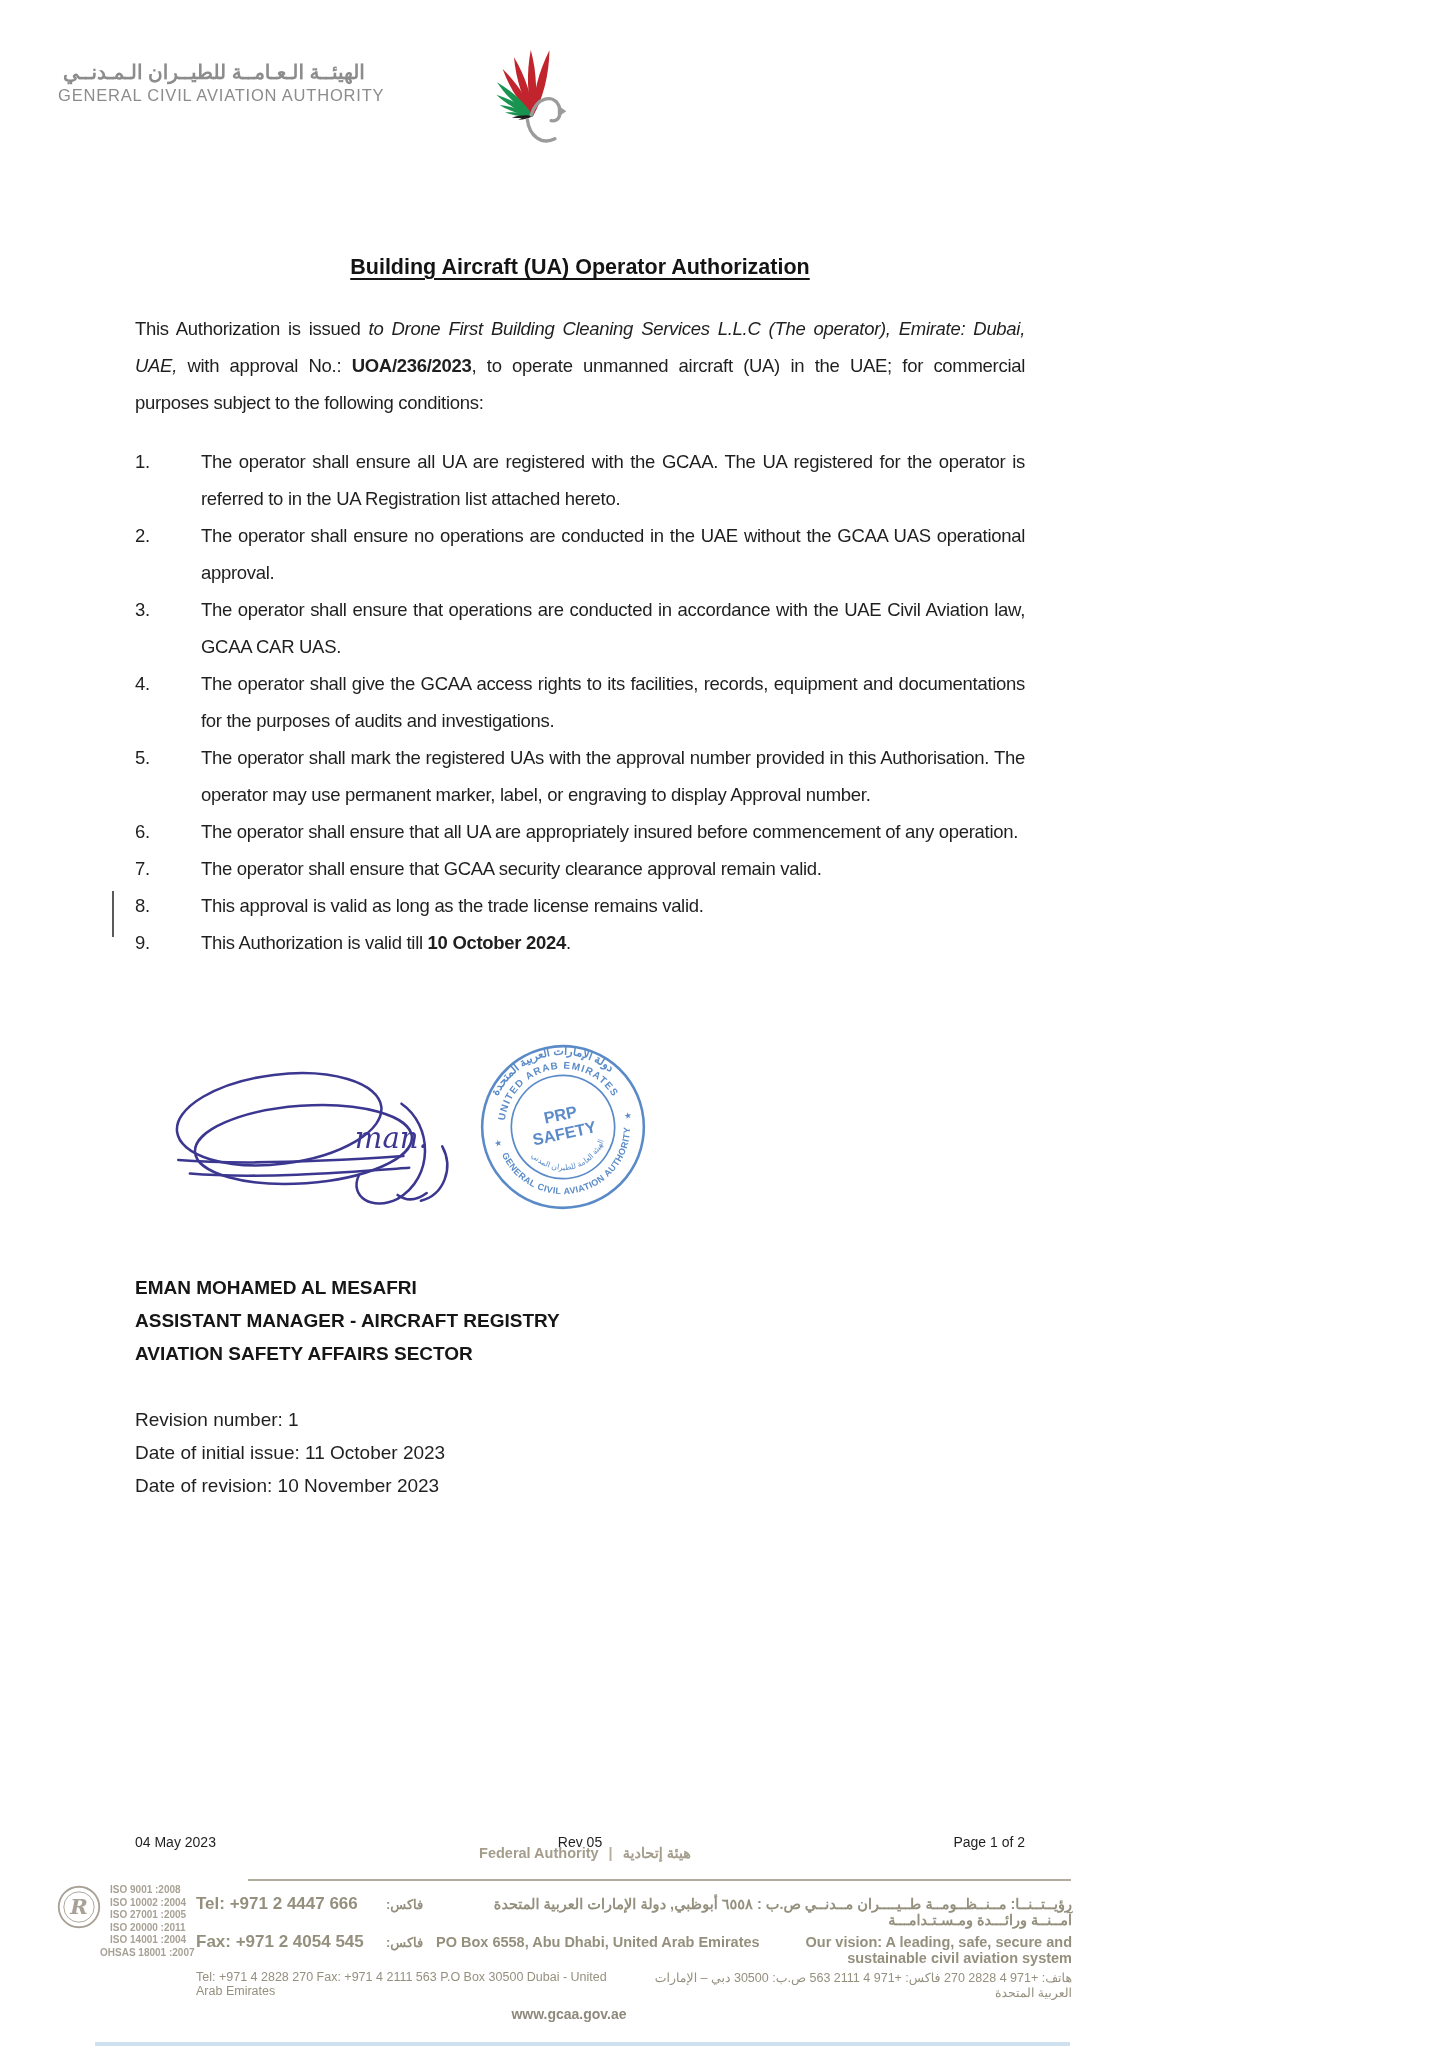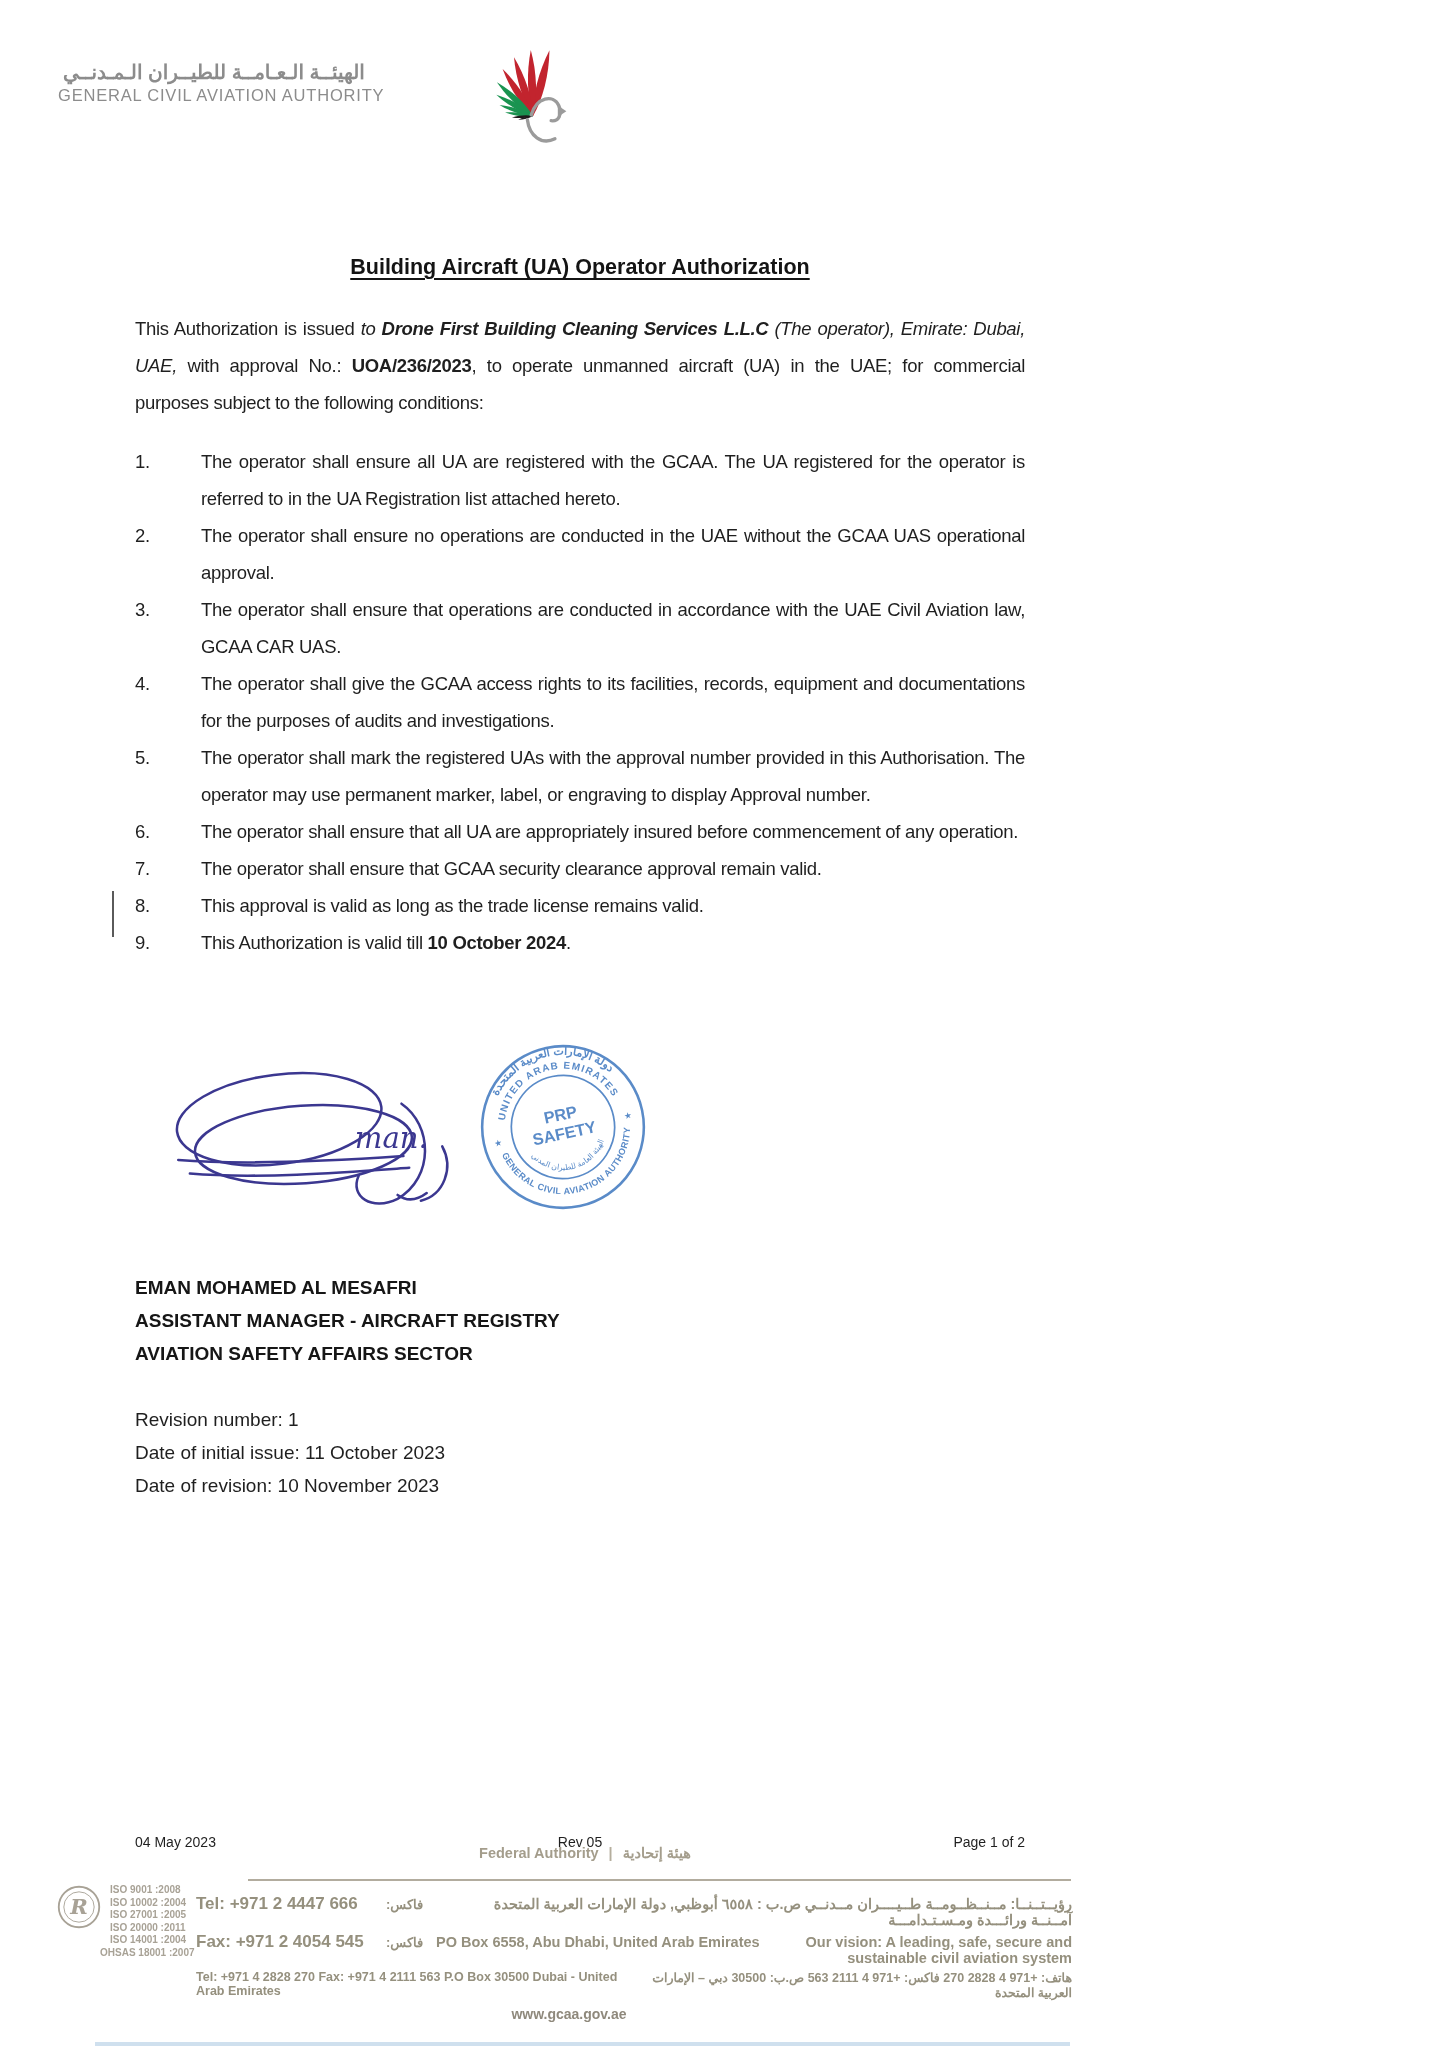--- a/index.html
+++ b/index.html
@@ -14,21 +14,21 @@
   .authority-en { font-size:16.5px; letter-spacing:0.8px; margin-top:2px; white-space:nowrap; }
   .gcaa-logo { position:absolute; left:478px; top:24px; }
   .uae-emblem-wrap { position:absolute; left:1260px; top:36px; width:100px; text-align:center; }
   .emblem-caption { font-size:10px; color:#8f8f8f; margin-top:3px; }
   
   .content { position:absolute; left:135px; top:255px; width:890px; }
   .doc-title { font-size:21.5px; font-weight:700; text-align:center;
     text-decoration:underline; text-decoration-thickness:2px; text-underline-offset:4px; color:#141414; }
   .intro { margin-top:30px; font-size:18.5px; letter-spacing:-0.3px; line-height:37px; text-align:justify; }
   .it { font-style:italic; }
-  .bit { font-style:italic; font-weight:700; }
+  .bit { font-style:italic; font-weight:400; }
   .b { font-weight:700; }
   .conditions { margin-top:22px; }
   .cond-row { display:flex; font-size:18.5px; letter-spacing:-0.3px; line-height:37px; position:relative; }
   .cond-num { width:66px; flex:none; }
   .cond-text { flex:1; text-align:justify; }
   .cond-row.changed::before { content:""; position:absolute; left:-23px; top:4px; height:46px; width:2px; background:#5a5a5a; }
   
   .sig-area { position:relative; height:310px; }
   .signature-svg { position:absolute; left:18px; top:92px; }
   .stamp-svg { position:absolute; left:342px; top:80px; transform:rotate(-12deg); opacity:0.92; }
@@ -48,21 +48,21 @@
   .iso-block { position:absolute; left:56px; top:1884px; display:flex; gap:8px; align-items:flex-start; }
   .iso-list { font-size:10px; line-height:12.5px; color:#a8a296; font-weight:700; white-space:nowrap; }
   .iso-list .ohsas { margin-left:-10px; }
   .contact-block { position:absolute; left:196px; right:98px; top:1894px; color:#95907e; }
   .contact-row { display:flex; align-items:baseline; margin-bottom:4px; }
   .c-tel { width:190px; font-size:17px; font-weight:700; }
   .c-label { width:50px; font-size:13px; font-weight:700; direction:rtl; text-align:left; }
   .c-addr { width:365px; font-size:14.5px; font-weight:700; }
   .c-vision { flex:1; text-align:right; font-size:14.5px; font-weight:700; }
   .rtl { direction:rtl; }
-  .dubai-row { display:flex; gap:26px; font-size:12.5px; font-weight:700; margin-top:3px;justify-content:flex-end; }
+  .dubai-row { display:flex; gap:26px; font-size:12.5px; font-weight:400; margin-top:3px;justify-content:flex-end; }
   .website-row { margin-top:6px; text-align:center; padding-right:130px; font-size:14px; font-weight:700; color:#8f897c; }
   .bottom-strip { position:absolute; left:95px; right:100px; top:2042px; height:4px; background:#cfe0ee; }
 </style>
 </head>
 <body>
 
 <div class="page">
 
   <div class="authority-block">
     <div class="authority-ar">الهيئــة الـعـامــة للطيــران الـمـدنــي</div>

